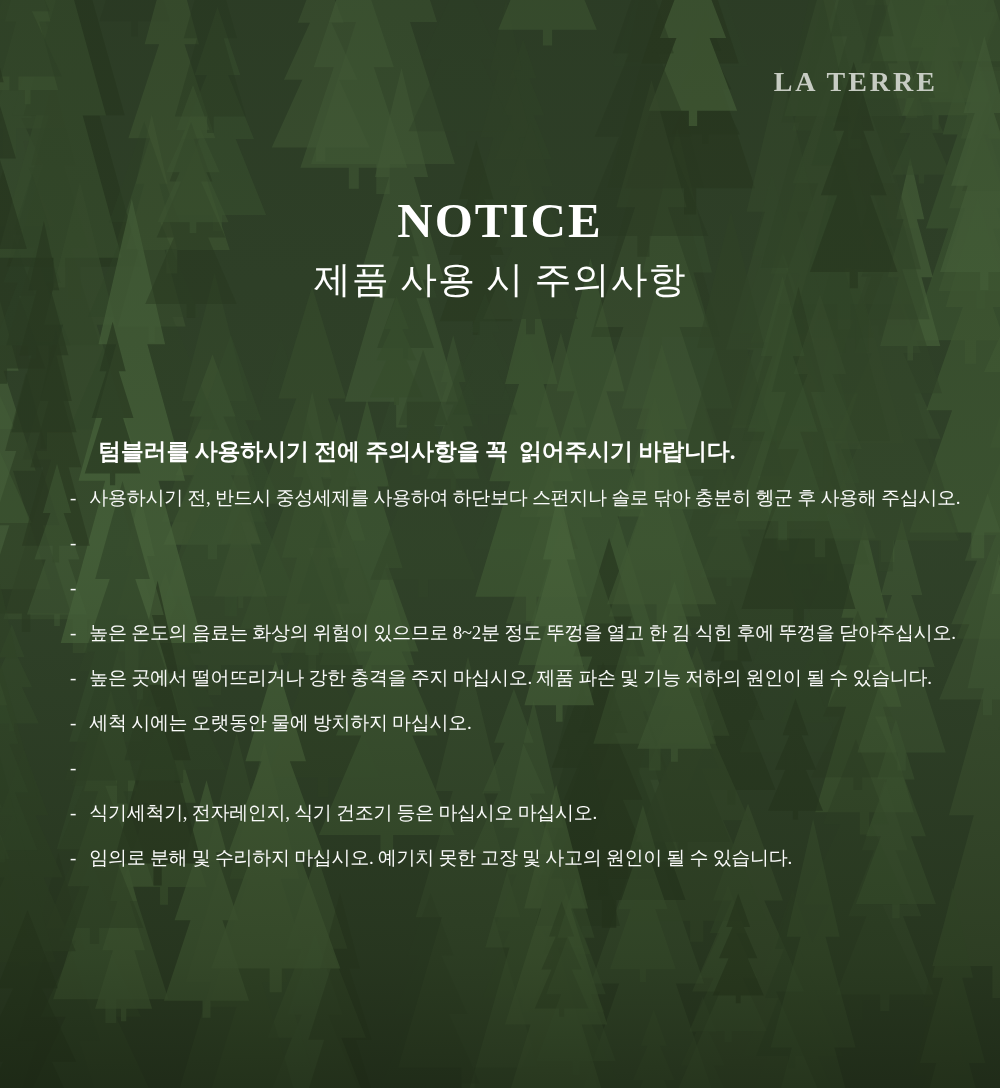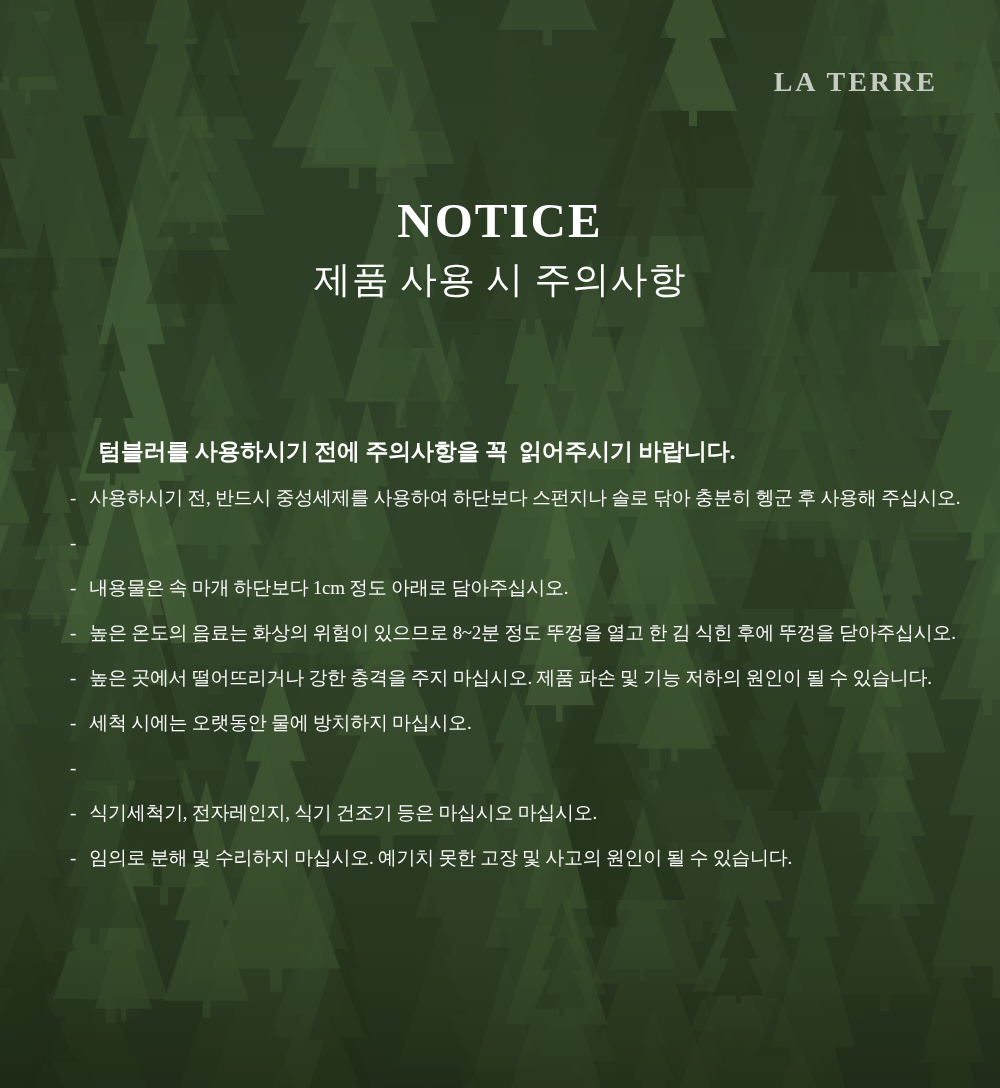--- a/index.html
+++ b/index.html
@@ -261,21 +261,20 @@
     <ul class="items">
       <li>
         <span class="dash">-</span>
         <span class="txt">사용하시기 전, 반드시 중성세제를 사용하여 하단보다 스펀지나 솔로 닦아 충분히 헹군 후 사용해 주십시오.</span>
       </li>
       <li>
         <span class="dash">-</span>
       </li>
       <li>
         <span class="dash">-</span>
-        <span class="txt">내용물은 속 마개 하단보다 1cm 정도 아래로  담아주십시오.</span>
       </li>
       <li>
         <span class="dash">-</span>
         <span class="txt">높은 온도의 음료는 화상의 위험이 있으므로 8~2분 정도 뚜껑을 열고 한 김 식힌 후에 뚜껑을 닫아주십시오.</span>
       </li>
       <li>
         <span class="dash">-</span>
         <span class="txt">높은 곳에서 떨어뜨리거나 강한 충격을 주지 마십시오. 제품 파손 및 기능 저하의 원인이 될 수 있습니다.</span>
       </li>
       <li>

